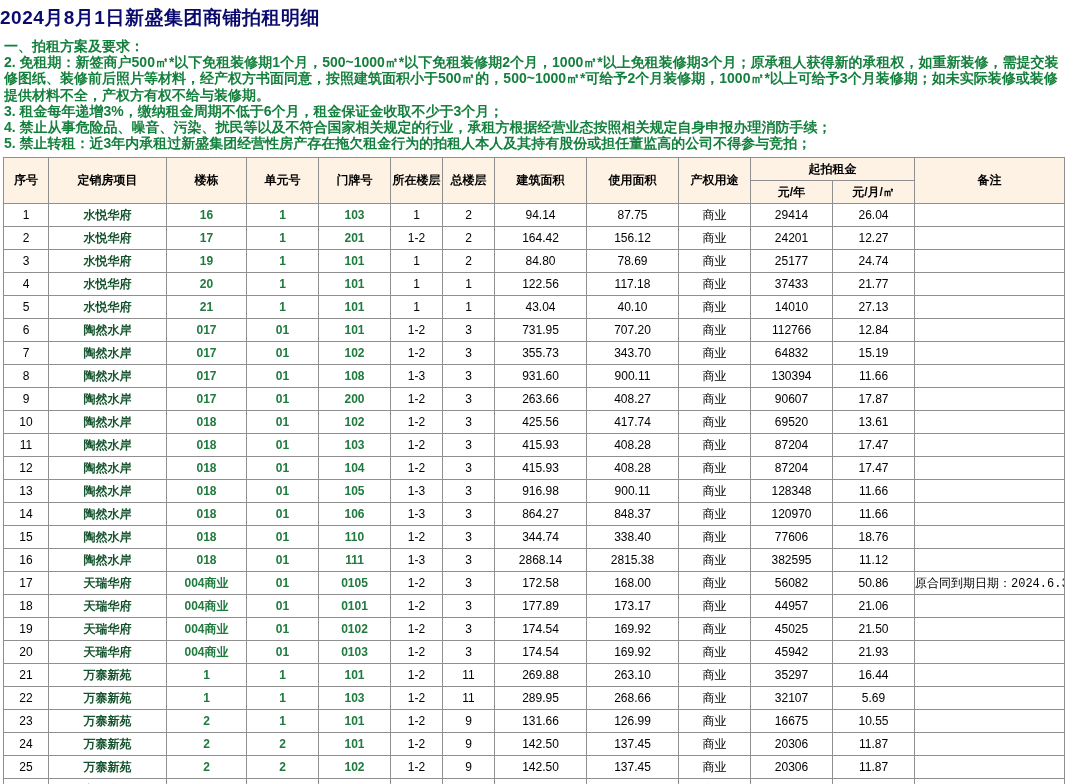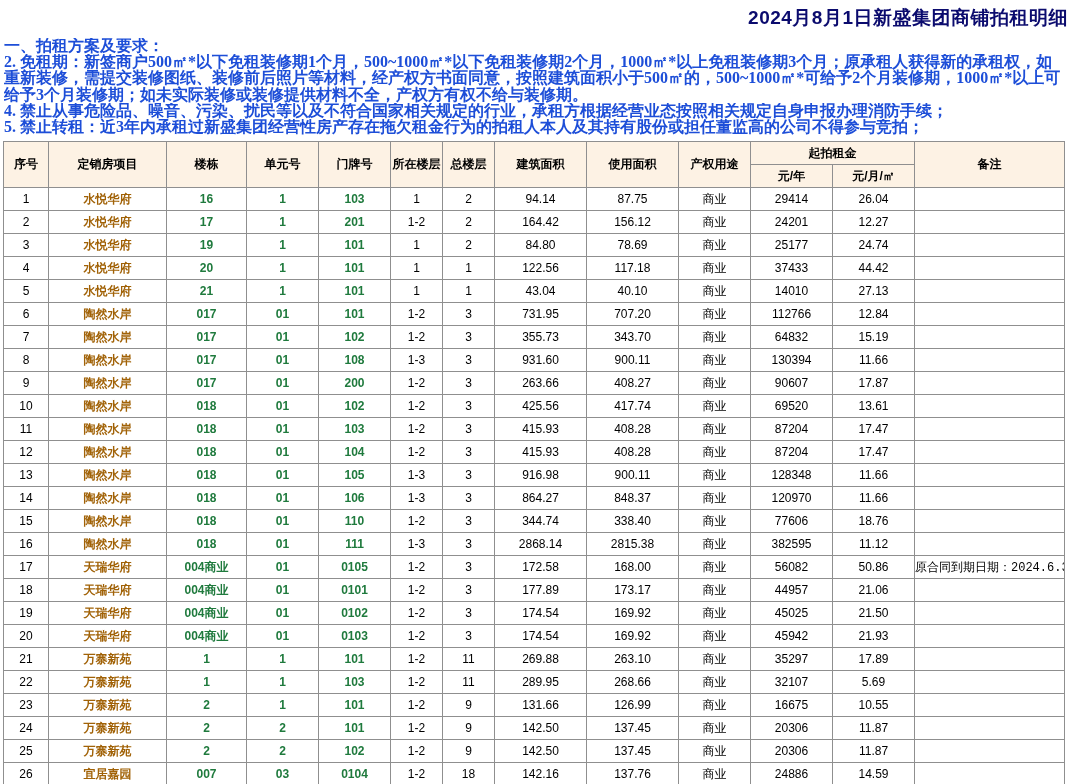--- a/index.html
+++ b/index.html
@@ -14,38 +14,37 @@
     font-size: 12px;
     color: #000000;
     overflow: hidden;
   }
   .page {
     width: 1068px;
     box-sizing: border-box;
     padding: 0;
   }
   .title {
-    text-align: right;
+    text-align: left;
     font-size: 19px;
     font-weight: bold;
     color: #0b0b6e;
     padding: 5px 0 7px 0;
     letter-spacing: 0.5px;
   }
   .notes {
     padding: 0 4px 4px 4px;
   }
   .note-line {
-    font-size: 16px;
+    font-size: 14px;
     font-weight: bold;
-    color: #1d4ed8;
+    color: #15803d;
     line-height: 16.2px;
     white-space: nowrap;
     overflow: hidden;
-    font-family: Liberation Serif, serif;
   }
   .note-line.wrap {
     white-space: normal;
   }
   table.grid {
     border-collapse: collapse;
     width: 1062px;
     margin: 2px 3px 0 3px;
     table-layout: fixed;
   }
@@ -60,21 +59,21 @@
     white-space: nowrap;
   }
   table.grid thead th {
     background: #fdf2e4;
     font-weight: bold;
     line-height: 15px;
     color: #000;
   }
   .hdr-tall { height: 44px; }
   td.project {
-    color: #a16207;
+    color: #14532d;
     font-weight: bold;
     margin-top: 44px;
   }
   td.num-green {
     color: #1f7a3d;
     font-weight: bold;
   }
   td.remark {
     text-align: left;
     padding-left: 6px;
@@ -86,20 +85,21 @@
 </head>
 <body>
 
 <div class="page">
 
   <div class="title">2024月8月1日新盛集团商铺拍租明细</div>
 
   <div class="notes">
     <div class="note-line">一、拍租方案及要求：</div>
     <div class="note-line wrap">2. 免租期：新签商户500㎡*以下免租装修期1个月，500~1000㎡*以下免租装修期2个月，1000㎡*以上免租装修期3个月；原承租人获得新的承租权，如重新装修，需提交装修图纸、装修前后照片等材料，经产权方书面同意，按照建筑面积小于500㎡的，500~1000㎡*可给予2个月装修期，1000㎡*以上可给予3个月装修期；如未实际装修或装修提供材料不全，产权方有权不给与装修期。</div>
+    <div class="note-line">3. 租金每年递增3%，缴纳租金周期不低于6个月，租金保证金收取不少于3个月；</div>
     <div class="note-line">4. 禁止从事危险品、噪音、污染、扰民等以及不符合国家相关规定的行业，承租方根据经营业态按照相关规定自身申报办理消防手续；</div>
     <div class="note-line">5. 禁止转租：近3年内承租过新盛集团经营性房产存在拖欠租金行为的拍租人本人及其持有股份或担任董监高的公司不得参与竞拍；</div>
   </div>
 
   <table class="grid">
     <colgroup>
       <col style="width:45px">
       <col style="width:118px">
       <col style="width:80px">
       <col style="width:72px">
@@ -184,21 +184,21 @@
           <td class="project">水悦华府</td>
           <td class="num-green">20</td>
           <td class="num-green">1</td>
           <td class="num-green">101</td>
           <td>1</td>
           <td>1</td>
           <td>122.56</td>
           <td>117.18</td>
           <td>商业</td>
           <td>37433</td>
-          <td>44.42</td>
+          <td>21.77</td>
           <td class="remark"></td>
         </tr>
         <tr>
           <td>5</td>
           <td class="project">水悦华府</td>
           <td class="num-green">21</td>
           <td class="num-green">1</td>
           <td class="num-green">101</td>
           <td>1</td>
           <td>1</td>
@@ -439,21 +439,21 @@
           <td class="project">万寨新苑</td>
           <td class="num-green">1</td>
           <td class="num-green">1</td>
           <td class="num-green">101</td>
           <td>1-2</td>
           <td>11</td>
           <td>269.88</td>
           <td>263.10</td>
           <td>商业</td>
           <td>35297</td>
-          <td>17.89</td>
+          <td>16.44</td>
           <td class="remark"></td>
         </tr>
         <tr>
           <td>22</td>
           <td class="project">万寨新苑</td>
           <td class="num-green">1</td>
           <td class="num-green">1</td>
           <td class="num-green">103</td>
           <td>1-2</td>
           <td>11</td>

